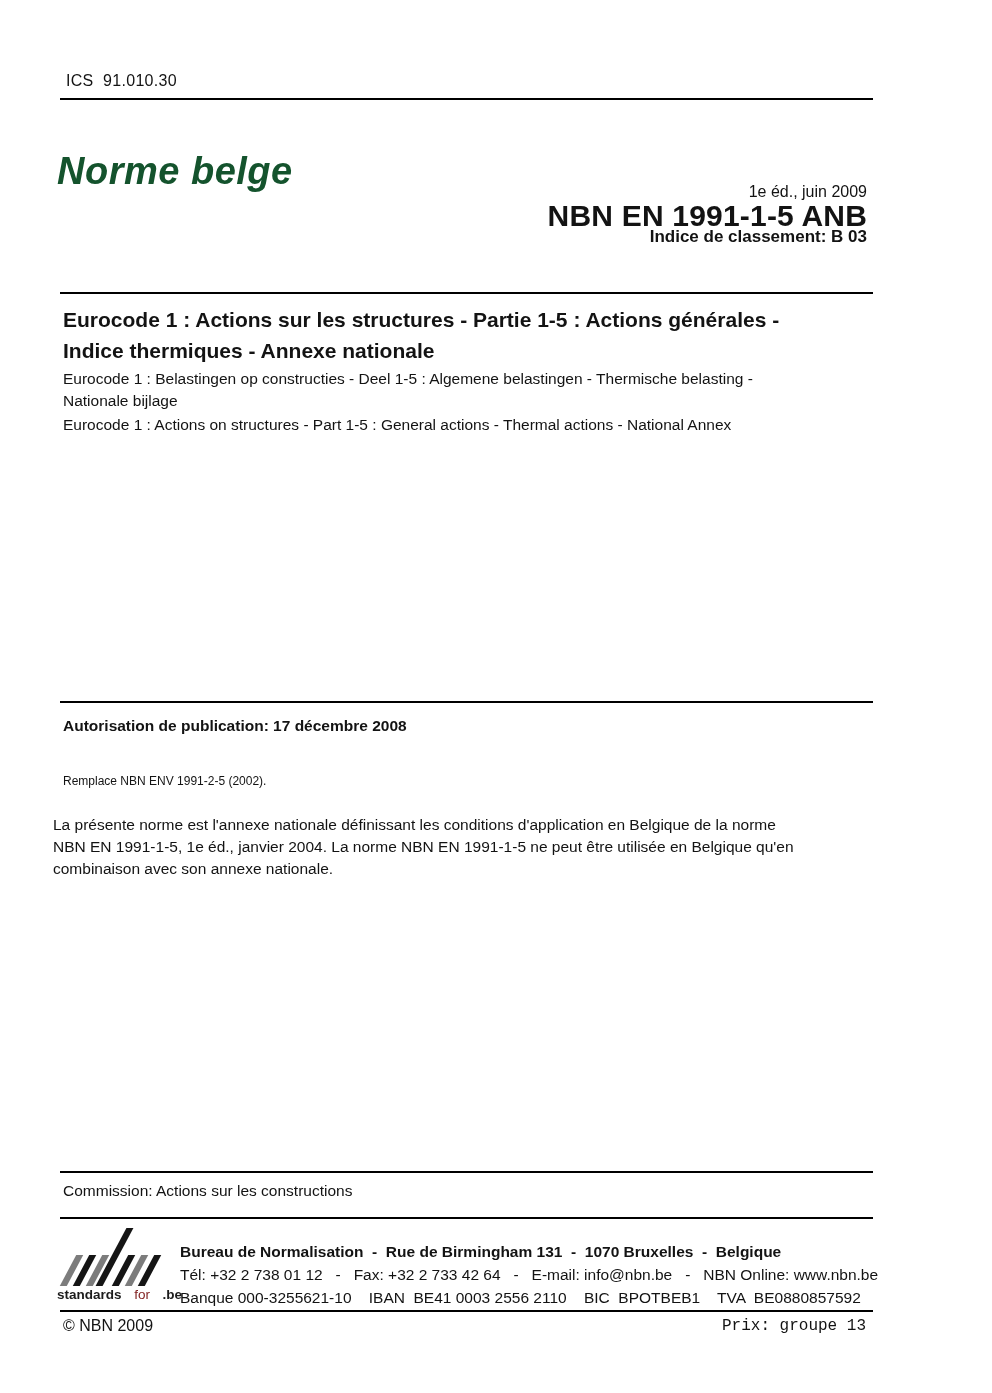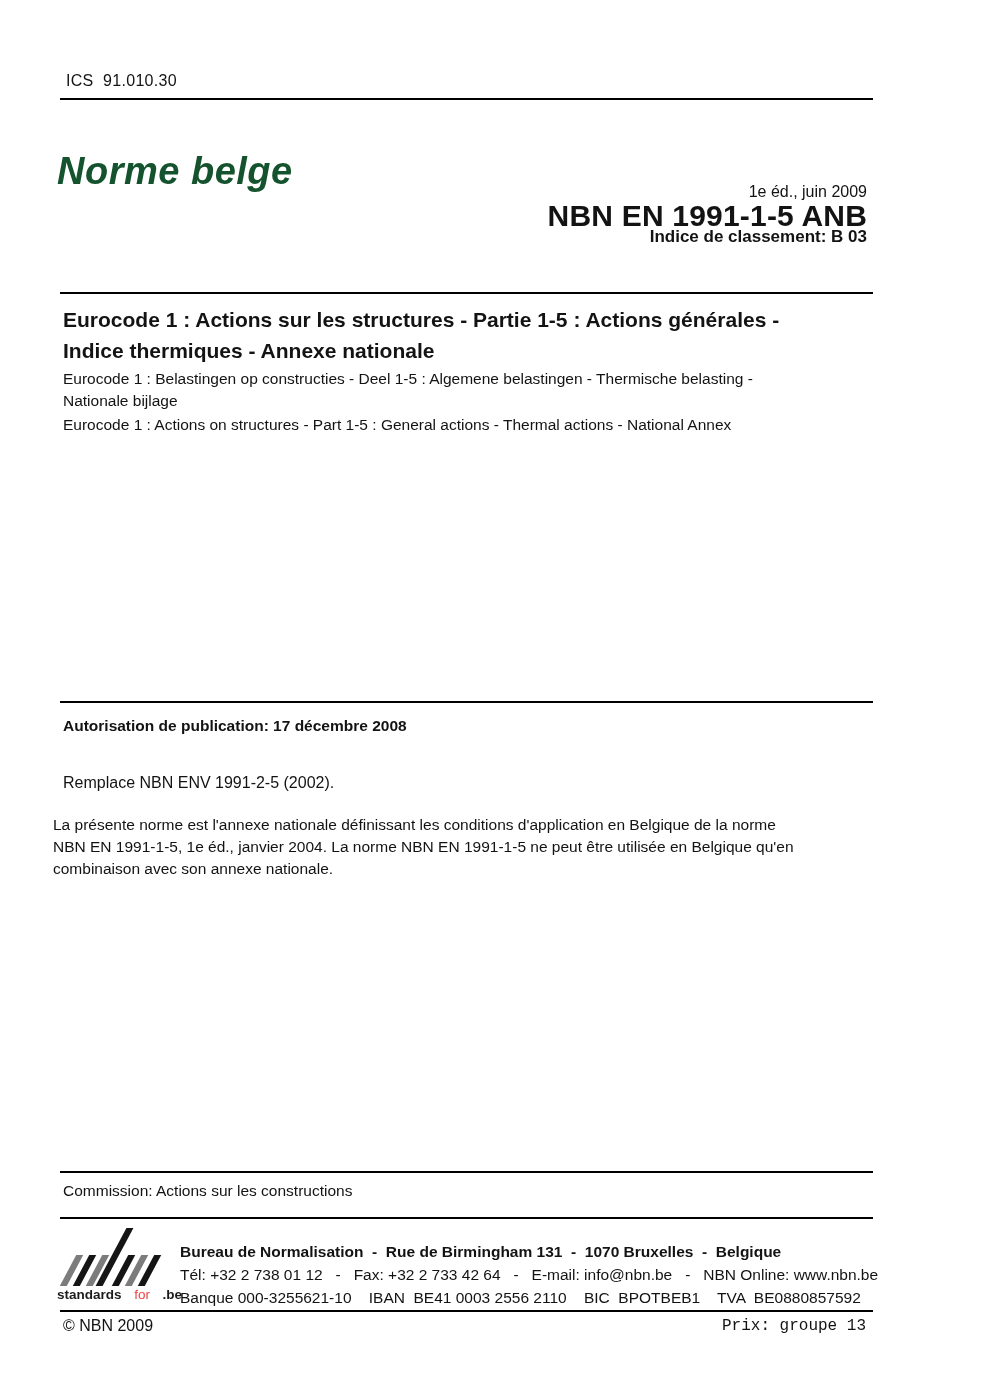--- a/index.html
+++ b/index.html
@@ -40,21 +40,21 @@
     font-size: 15.5px; line-height: 22px;
   }
   .title-nl { top: 368px; }
   .title-en { top: 414px; }
   .autorisation {
     left: 63px; top: 717px;
     font-size: 15.5px; font-weight: bold;
   }
   .remplace {
     left: 63px; top: 774px;
-    font-size: 16px;
+    font-size: 12px;
   }
   .scope {
     left: 53px; top: 814px; width: 820px;
     font-size: 15.5px; line-height: 22px;
   }
   .commission {
     left: 63px; top: 1182px;
     font-size: 15.5px;
   }
   
@@ -65,21 +65,21 @@
     transform: skewX(-28deg);
     background: #151515;
   }
   .bar.gray { background: #7c7c7c; }
   .bar.tall { top: 0; height: 58px; }
   .logo-caption {
     left: 57px; top: 1287px; width: 125px;
     font-size: 13.5px; font-weight: bold; color: #1c1c1c;
     display: flex; justify-content: space-between;
   }
-  .logo-caption .lite { color: #ef4444; font-weight: normal; }
+  .logo-caption .lite { color: #7f1d1d; font-weight: normal; }
   .publisher {
     left: 180px; top: 1240px; width: 700px;
     font-size: 15.5px; line-height: 23px;
   }
   .publisher .bold { font-weight: bold; }
   .bottom-left  { left: 63px;  top: 1317px; font-size: 16px; }
   .bottom-right { right: 126px; left: auto; top: 1317px; font-size: 16px; text-align: right; font-family: Liberation Mono, monospace; }
 </style>
 </head>
 <body>

